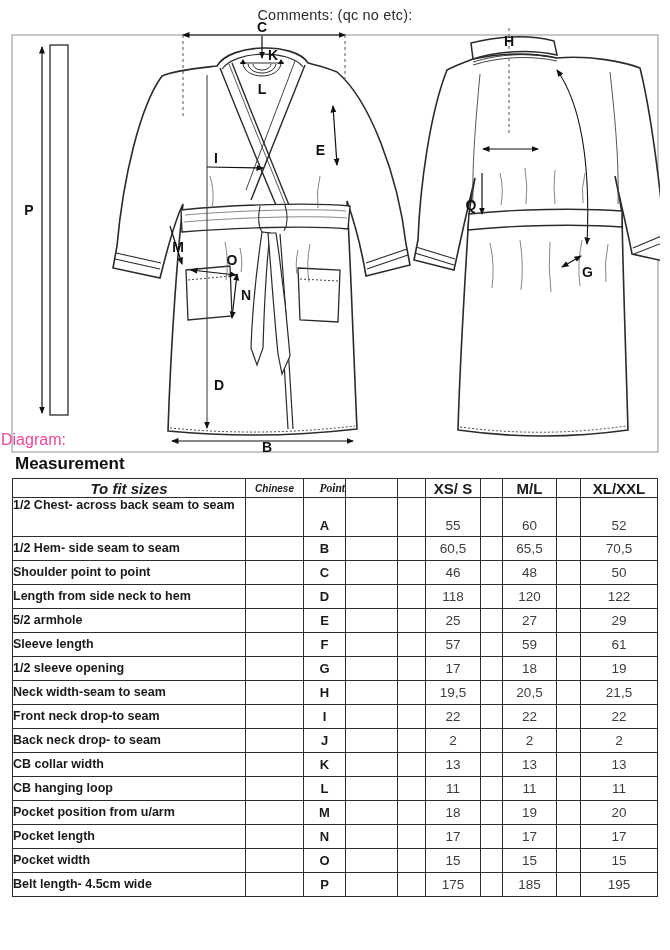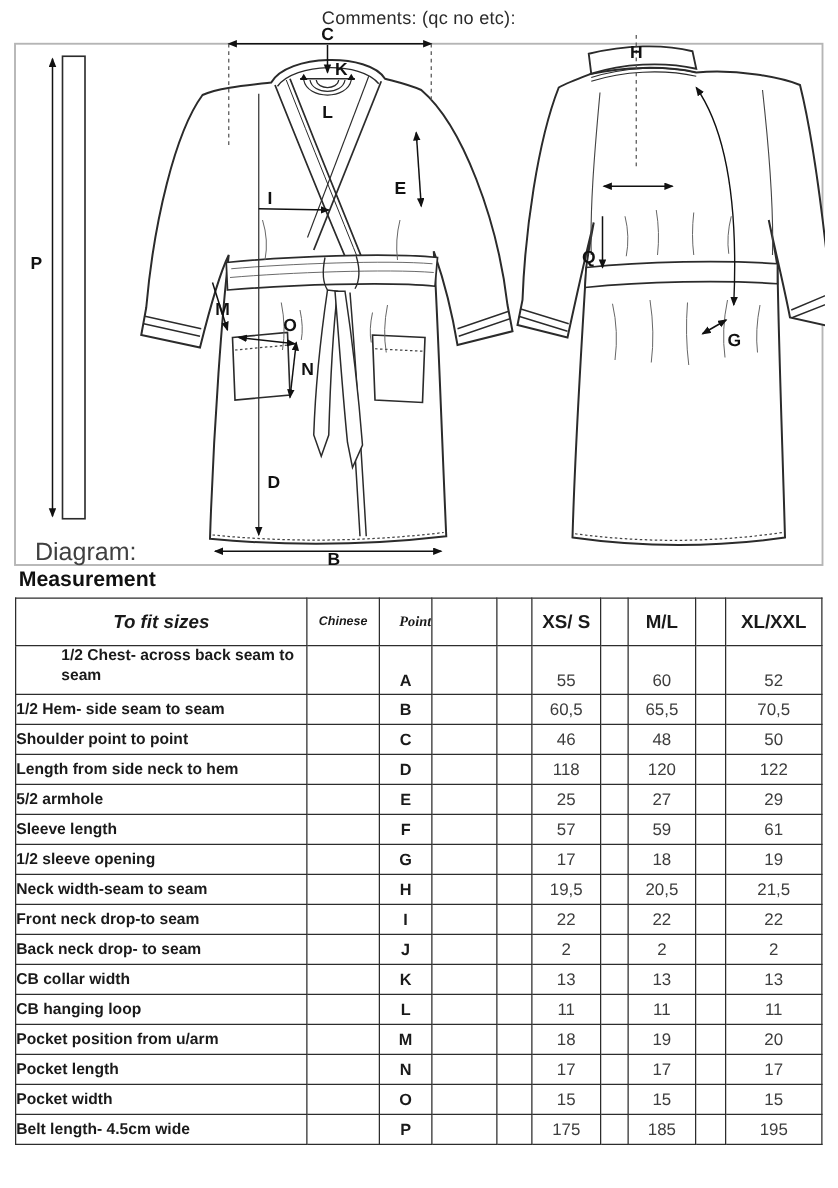--- a/index.html
+++ b/index.html
@@ -1,35 +1,35 @@
 <!DOCTYPE html>
 <html><head>
 <meta charset="utf-8">
 <style>
   html,body{margin:0;padding:0;background:#fff;}
   #page{position:relative;width:670px;height:950px;background:#fff;overflow:hidden;
         font-family:"Liberation Sans",sans-serif;color:#1a1a1a;border-radius:21px;}
   .comments{position:absolute;top:7px;left:0;width:670px;text-align:center;
             font-size:14.5px;color:#2a2a2a;letter-spacing:.2px;}
   #diagram-svg{position:absolute;left:10px;top:18px;}
-  .diagram-label{position:absolute;left:28px;top:431px;font-size:20px;color:#404040;}
+  .diagram-label{position:absolute;left:1px;top:431px;font-size:16px;color:#ec4899;}
   .measurement-heading{position:absolute;left:15px;top:454px;font-size:17px;font-weight:bold;color:#111;}
   table.spec{position:absolute;left:12px;top:478px;border-collapse:collapse;table-layout:fixed;width:646px;}
   table.spec td,table.spec th{border:1.5px solid #2d2d2d;padding:0;overflow:hidden;white-space:normal;}
   table.spec th{font-weight:bold;}
-  tr.hdr{height:38px;padding-left:39px;}
+  tr.hdr{height:19px;padding-left:39px;}
   th.h-fit{font-style:italic;font-size:15px;text-align:center;}
   th.h-chn{font-style:italic;font-weight:normal;font-size:10px;text-align:center;}
   th.h-pt{font-style:italic;font-size:11.5px;text-align:right;font-family:Liberation Serif, serif;}
   th.h-size{font-size:15px;text-align:center;}
   td.lbl{font-weight:bold;font-size:12.5px;padding:1px 3px 1px 4px;text-align:left;vertical-align:middle;line-height:1.25;}
   td.pt{font-weight:bold;font-size:13px;text-align:center;vertical-align:middle;}
   td.num{font-size:13.5px;color:#3d3d3d;text-align:center;vertical-align:middle;}
   tr.r0{height:39px;}
-  tr.r0 td.lbl{vertical-align:top;padding-left:36px;}
+  tr.r0 td.lbl{vertical-align:top;}
   tr.r0 td.pt,tr.r0 td.num{vertical-align:bottom;padding-bottom:3px;}
   tr.datarow{height:24px;padding-left:39px;}
   text.dim{font-family:"Liberation Sans",sans-serif;font-weight:bold;font-size:14px;fill:#111;}
 </style>
 </head>
 <body>
 
 <div id="page">
 
   <div class="comments">Comments: (qc no etc):</div>

